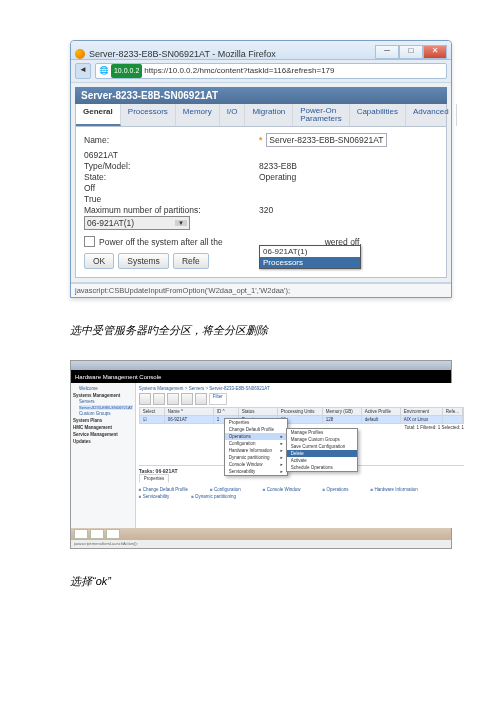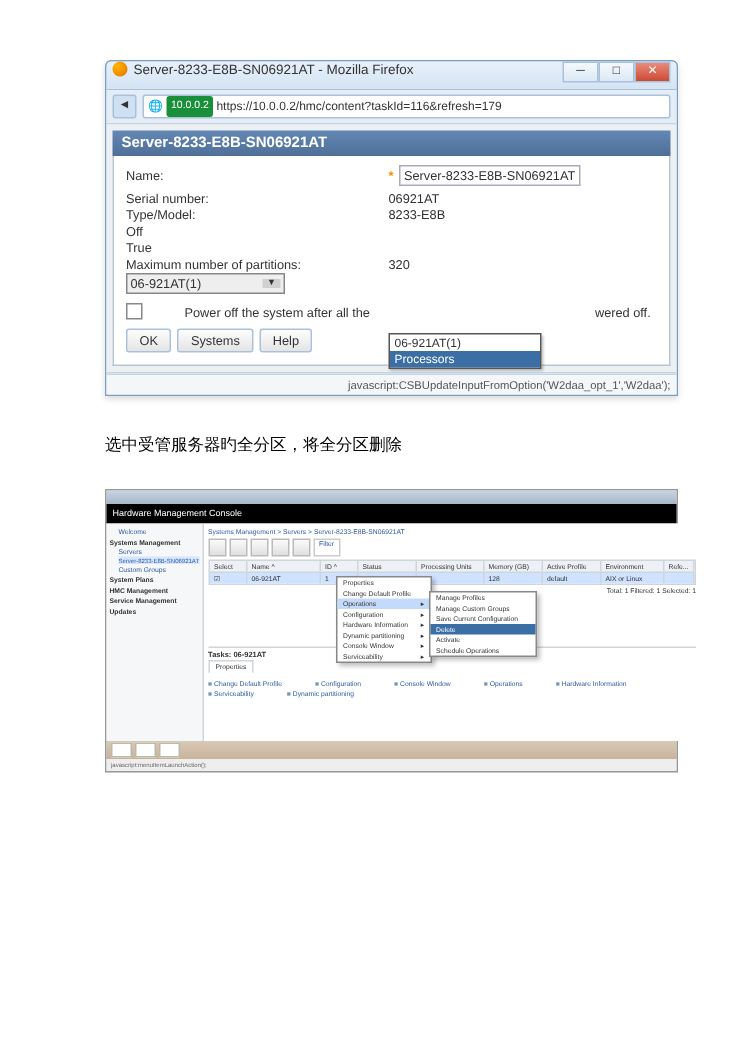--- a/index.html
+++ b/index.html
@@ -21,21 +21,21 @@
     border: 1px solid #7a9ec4;
     border-radius: 4px 4px 0 0;
     margin-bottom: 25px;
     box-shadow: 0 2px 4px rgba(0,0,0,0.15);
   }
   .ff-titlebar {
     height: 18px;
     background: linear-gradient(#e8f0fa, #d4e4f4);
     border-radius: 4px 4px 0 0;
     display: flex;
-    align-items: flex-start;
+    align-items: flex-end;
     padding: 0 4px;
     font-size: 9px;
     color: #333;
     border-bottom: 1px solid #a9c1da;
   }
   .ff-favicon {
     width: 10px; height: 10px;
     background: radial-gradient(circle at 30% 30%, #ffb600, #e76f00);
     border-radius: 50%;
     margin-right: 4px;
@@ -161,43 +161,43 @@
     position: absolute;
     width: 100px;
     border: 1px solid #555;
     background: #fff;
     left: 183px;
     top: 118px;
     box-shadow: 1px 1px 2px rgba(0,0,0,0.3);
   }
   .dd-opt { font-size:8px; padding:1px 3px; }
   .dd-opt.sel { background: #3a6ea5; color:#fff; }
-  .chk-row { display:flex; align-items:center; margin-top:6px; font-size:8.5px;gap:24px;}
+  .chk-row { display:flex; align-items:center; margin-top:6px; font-size:8.5px;}
   .chk { width:9px;height:9px;border:1px solid #888;background:#fff;margin-right:4px;}
   .btn-row { margin-top:6px; display:flex; gap:4px;}
   .btn {
     background: linear-gradient(#fdfdfd,#e4e4e4);
     border: 1px solid #a9c1da;
     border-radius: 2px;
     padding: 2px 8px;
     font-size: 8.5px;
   }
   .statusbar {
     background: #f4f6f8;
     border-top: 1px solid #c7d4e2;
     font-size: 7.5px;
     padding: 2px 4px;
     color: #555;
-    text-align: right;
   }
   
   .body-text {
     font-size: 11px;
     color: #000;
     margin: 20px 0 22px 0;
+    font-style: italic;
   }
   
   .hmc {
     width: 380px;
     border: 1px solid #999;
     background: #eceef0;
     font-size: 5px;
     margin-bottom: 25px;
   }
   .hmc-top {
@@ -303,33 +303,47 @@
     <div class="ff-addr">
       <div class="nav-btn">◄</div>
       <div class="urlbox">
         <span>🌐</span>
         <span class="ip-chip">10.0.0.2</span>
         <span>https://10.0.0.2/hmc/content?taskId=116&amp;refresh=179</span>
       </div>
     </div>
     <div class="panel">
       <div class="panel-title">Server-8233-E8B-SN06921AT</div>
+      <div class="tabs">
+        <div class="tab active">General</div>
+        <div class="tab">Processors</div>
+        <div class="tab">Memory</div>
+        <div class="tab">I/O</div>
+        <div class="tab">Migration</div>
+        <div class="tab" style="white-space:pre-line;line-height:1;">Power-On
+Parameters</div>
+        <div class="tab">Capabilities</div>
+        <div class="tab">Advanced</div>
+      </div>
       <div class="pane">
         <div class="row">
           <div class="label">Name:</div>
           <div class="value"><span class="req">*</span><span class="name-input">Server-8233-E8B-SN06921AT</span></div>
         </div>
         <div style="height:4px"></div>
         <div class="row">
-            <div class="label">Serial number:</div>
             <div class="value">06921AT</div>
           </div>
         <div class="row">
             <div class="label">Type/Model:</div>
             <div class="value">8233-E8B</div>
+          </div>
+        <div class="row">
+            <div class="label">State:</div>
+            <div class="value">Operating</div>
           </div>
         <div class="row">
             <div class="value">Off</div>
           </div>
         <div class="row">
             <div class="value">True</div>
           </div>
         <div class="row">
             <div class="label">Maximum number of partitions:</div>
             <div class="value">320</div>
@@ -348,21 +362,21 @@
         </div>
         <div class="chk-row">
           <span class="chk"></span>
           <span>Power off the system after all the</span>
           <span style="width:102px;display:inline-block"></span>
           <span>wered off.</span>
         </div>
         <div class="btn-row">
           <div class="btn">OK</div>
           <div class="btn">Systems</div>
-          <div class="btn">Help</div>
+          <div class="btn">Refe</div>
         </div>
       </div>
     </div>
     <div class="statusbar">javascript:CSBUpdateInputFromOption('W2daa_opt_1','W2daa');</div>
   </div>
 
   <div class="body-text">选中受管服务器旳全分区，将全分区删除</div>
 
   <div class="hmc">
     <div class="hmc-top"></div>
@@ -486,14 +500,15 @@
       </div>
     </div>
     <div class="hmc-foot">
       <div class="fbtn"></div>
       <div class="fbtn"></div>
       <div class="fbtn"></div>
     </div>
     <div class="hmc-bottom">javascript:menuItemLaunchAction();</div>
   </div>
 
+  <div class="body-text">选择“ok”</div>
 
 </div>
 
 </body></html>

